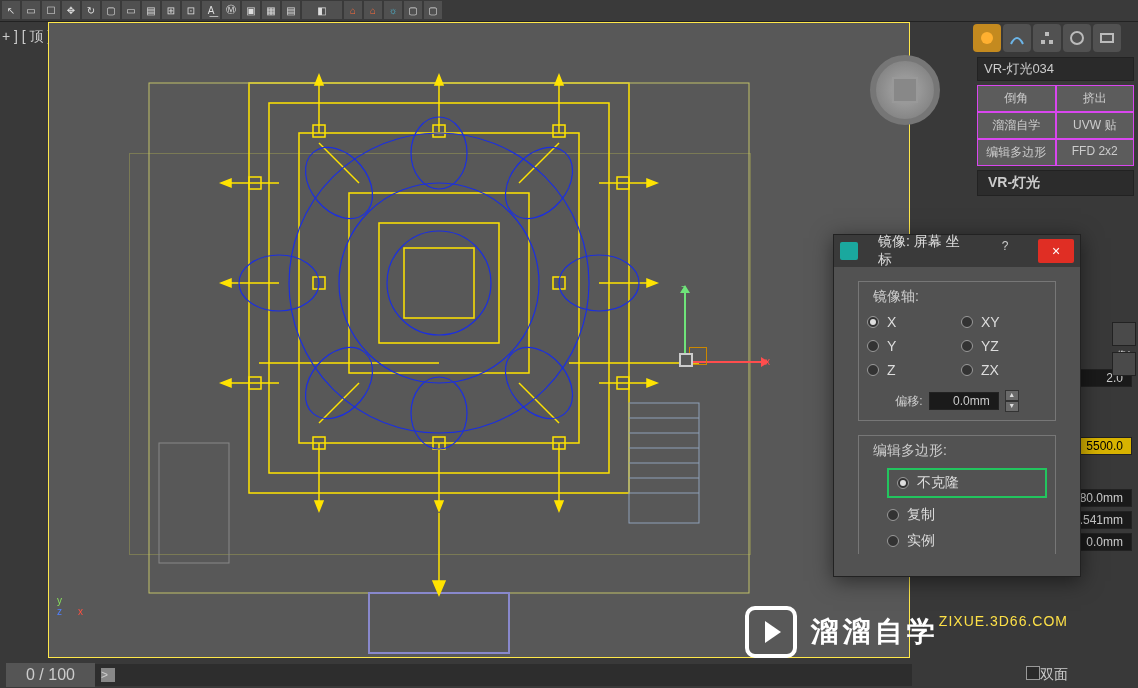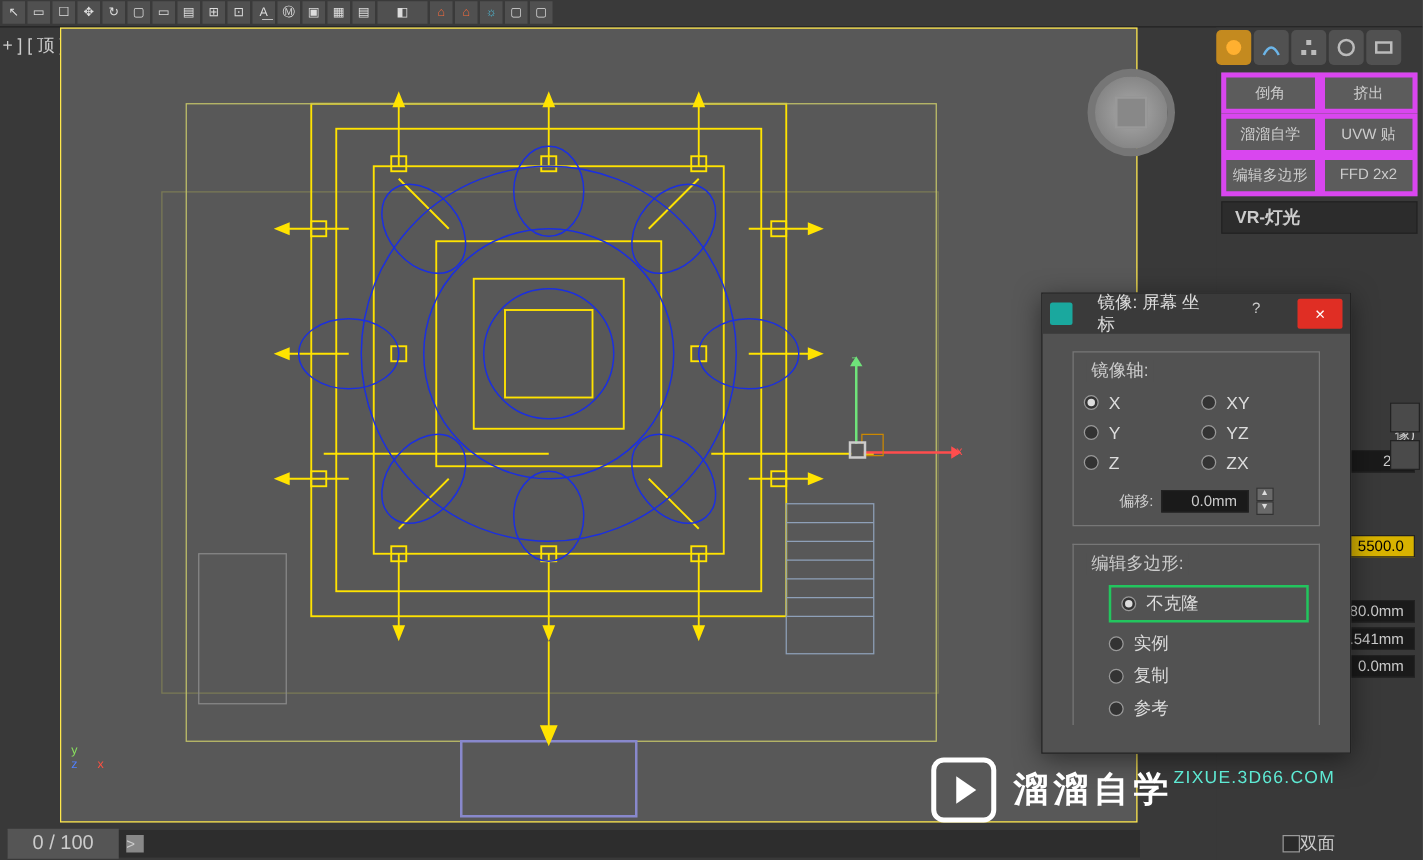--- a/index.html
+++ b/index.html
@@ -111,21 +111,21 @@
     font-size:13px;
   }
   .rollout-btns{
     display:grid;
     grid-template-columns:1fr 1fr;
     gap:0;
     margin:4px;
   }
   .mbtn{
     background:#5c5c5c;
-    border:4px solid #d946ef;
+    border:1px solid #d946ef;
     color:#ccc;
     font-size:12px;
     text-align:center;
     padding:4px 0;
   }
   .stack-row{
     background:#2c2c2c;
     color:#ccc;
     padding:3px 10px;
     margin:1px 4px;
@@ -233,37 +233,37 @@
     width:52px;height:52px;border:4px solid #fff;border-radius:10px;
     display:flex;align-items:center;justify-content:center;
   }
   .wm-tri{
     width:0;height:0;border-left:16px solid #fff;
     border-top:11px solid transparent;border-bottom:11px solid transparent;
     margin-left:4px;
   }
   .wm-text{display:flex;flex-direction:row;}
   .wm-big{font-size:28px;font-weight:bold;letter-spacing:4px;}
-  .wm-url{font-size:14px;letter-spacing:1px;color:#5eead4;}
+  .wm-url{font-size:14px;letter-spacing:1px;color:#fde047;}
 
   
   .timebar{
     position:absolute;bottom:2px;left:6px;width:906px;height:22px;
     background:#2d2d2d;display:flex;align-items:center;
   }
   .timebar .num{
     background:#555;color:#ccc;
     padding:3px 20px;font-size:16px;
   }
   .timebar .thumb{
     height:14px;width:14px;background:#888;margin-left:6px;
   }
   .check{
     position:absolute;bottom:4px;right:70px;
-    display:flex;align-items:center;gap:0;
+    display:flex;align-items:flex-start;gap:0;
     color:#ccc;font-size:14px;
   }
   .cb{width:14px;height:14px;border:1px solid #999;background:#2a2a2a;}
 
   
   .gizmo{
     position:absolute;top:330px;left:636px;z-index:3;
     font-size:10px;
   }
   .gx{position:absolute;color:#ff4d4d;left:80px;top:3px;}
@@ -451,20 +451,21 @@
           <circle cx="8" cy="8" r="6" fill="none" stroke="#bbb" stroke-width="2"></circle>
         </svg>
     </div>
     <div class="ptab">
       <svg width="16" height="16">
           <rect x="2" y="4" width="12" height="8" fill="none" stroke="#bbb" stroke-width="2"></rect>
         </svg>
     </div>
   </div>
 
+  <div class="field">VR-灯光034</div>
 
   <div class="rollout-btns">
     <div class="mbtn">倒角</div>
     <div class="mbtn">挤出</div>
     <div class="mbtn">溜溜自学</div>
     <div class="mbtn">UVW 贴</div>
     <div class="mbtn">编辑多边形</div>
     <div class="mbtn">FFD 2x2</div>
   </div>
 
@@ -547,29 +548,25 @@
       <div class="fsl">编辑多边形:</div>
       <div class="clone-list">
         <div class="clone-highlight">
           <label class="radio">
               <span class="rbul sel"></span>
               <span>不克隆</span>
             </label>
         </div>
         <label class="radio">
             <span class="rbul"></span>
+            <span>复制</span>
+          </label>
+        <label class="radio">
+            <span class="rbul"></span>
             <span>实例</span>
-          </label>
-        <label class="radio">
-            <span class="rbul"></span>
-            <span>复制</span>
-          </label>
-        <label class="radio">
-            <span class="rbul"></span>
-            <span>参考</span>
           </label>
       </div>
     </div>
   </div>
 </div>
 
 <div class="watermark">
   <div class="wm-icon">
       <div class="wm-tri"></div>
     </div>

